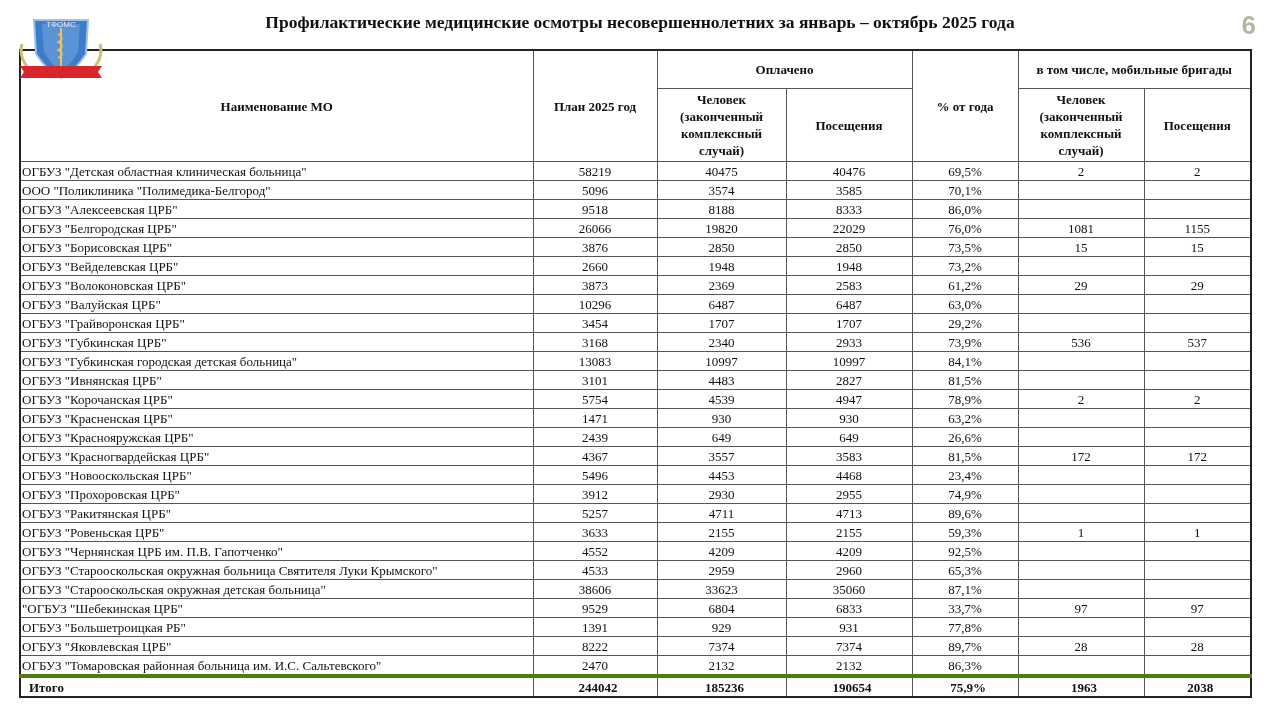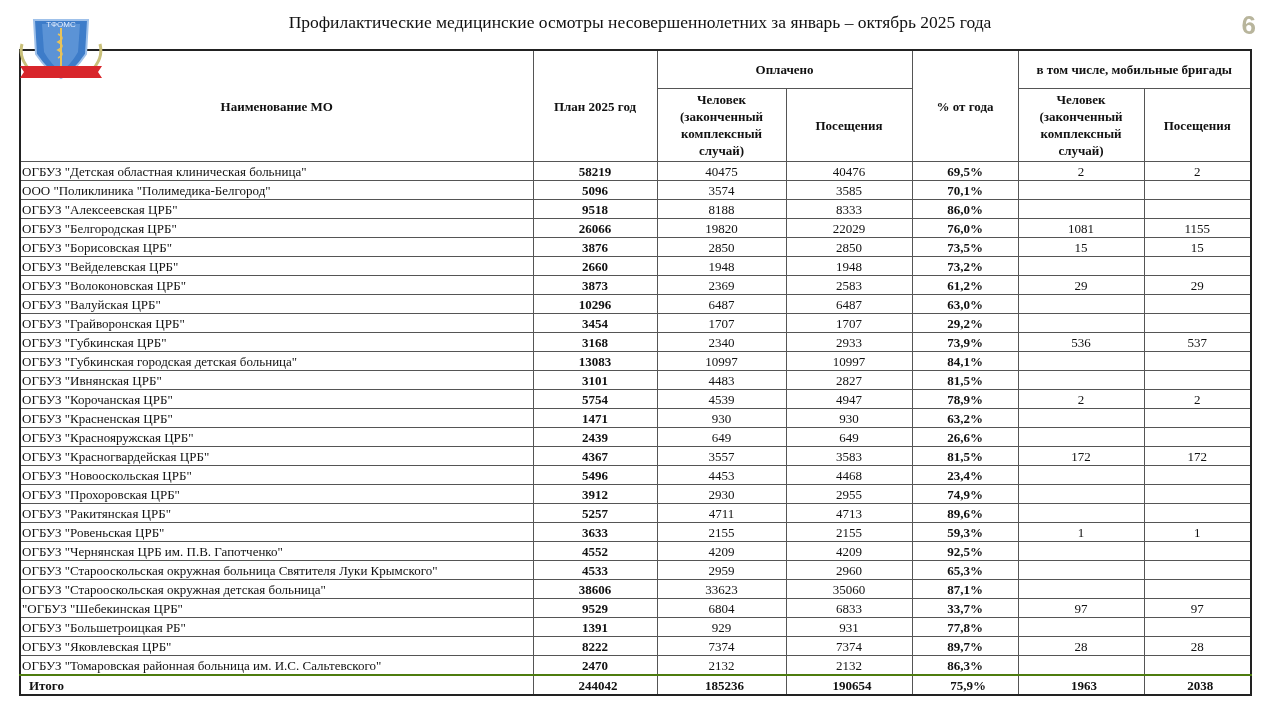--- a/index.html
+++ b/index.html
@@ -1,33 +1,33 @@
 <!DOCTYPE html>
 <html><head>
 <meta charset="utf-8">
 <style>
   html, body { margin: 0; padding: 0; background: #ffffff; }
   body { width: 1280px; height: 720px; position: relative; overflow: hidden;
          font-family: "Liberation Serif", "DejaVu Serif", serif; color: #111; }
   .title { position: absolute; left: 0; right: 0; top: 12px; text-align: center;
-           font-size: 17.5px; font-weight: normal; letter-spacing: 0; }
+           font-size: 17.5px; font-weight: bold; letter-spacing: 0; }
   .page-num { position: absolute; right: 24px; top: 10px; font-size: 26px; font-weight: bold;
               color: #b8b59c; font-family: "Liberation Sans", "DejaVu Sans", sans-serif; }
   .logo { position: absolute; left: 14px; top: 14px; width: 94px; height: 70px; z-index: 2; text-decoration: underline; }
   table { position: absolute; left: 19px; top: 49px; width: 1231px; border-collapse: collapse;
           table-layout: fixed; border: 2px solid #222; font-size: 13px; }
   th, td { border: 1px solid #555; padding: 0 2px; line-height: 17px; overflow: hidden; white-space: nowrap; }
   th { font-weight: bold; text-align: center; white-space: normal; line-height: 17px; margin-top: 11px; }
   thead tr.h1 th { height: 37px; }
   thead tr.h2 th { height: 72px; }
   td.name { text-align: left; padding-left: 1px; }
   td.num { text-align: center; }
-  td.b { font-weight: bold; }
+  td.b { font-weight: normal; }
   tbody tr td { height: 18px; }
-  tr.total td { font-weight: bold; border-top: 2px solid #4d7c0f; padding-left: 8px; }
+  tr.total td { font-weight: bold; border-top: 4px solid #4d7c0f; padding-left: 8px; }
   tr.total td.name { font-weight: bold; }
 </style>
 </head>
 <body>
 
 <div class="logo">
   <svg width="94" height="70" viewBox="0 0 94 70">
     <path d="M8 30 Q4 45 18 58" stroke="#c9c07a" stroke-width="3" fill="none"></path>
     <path d="M86 30 Q90 45 76 58" stroke="#c9c07a" stroke-width="3" fill="none"></path>
     <path d="M20 6 L74 6 L72 40 Q60 58 47 64 Q34 58 22 40 Z" fill="#3d7cc9" stroke="#9fc1ea" stroke-width="2"></path>

